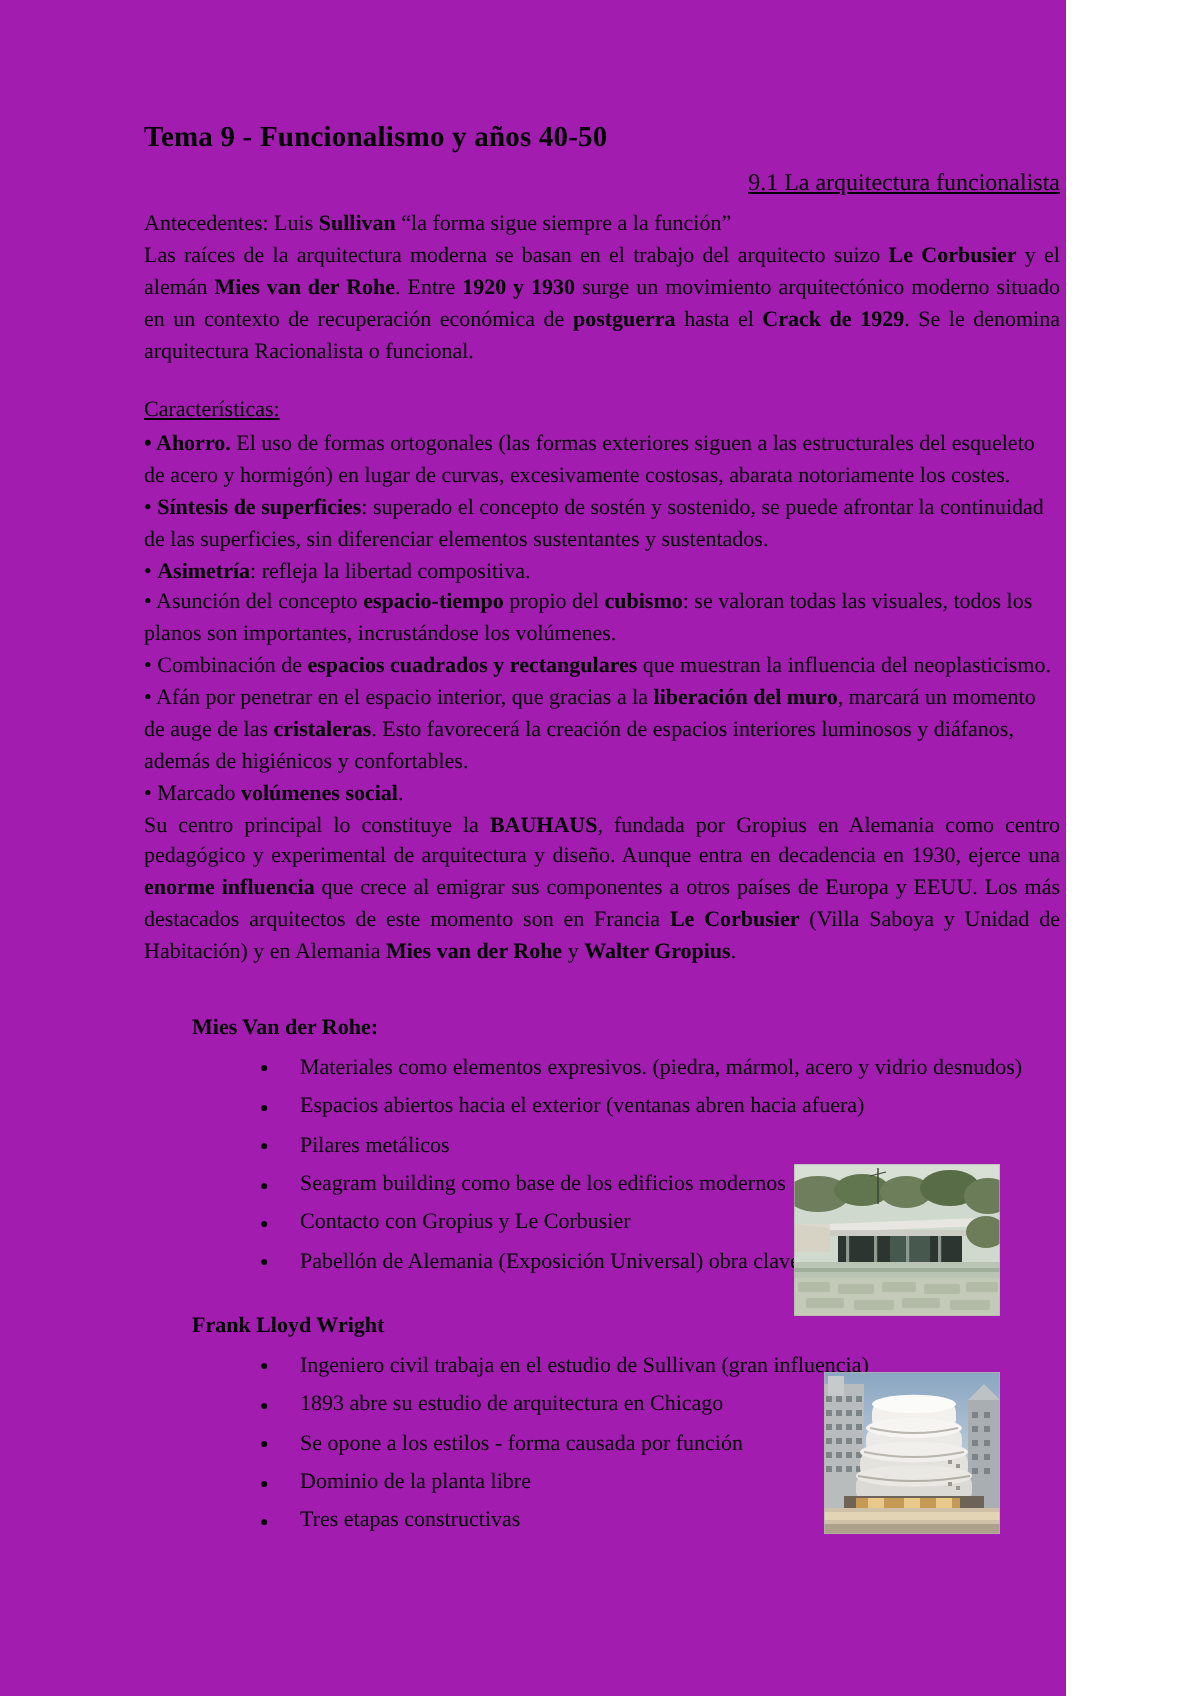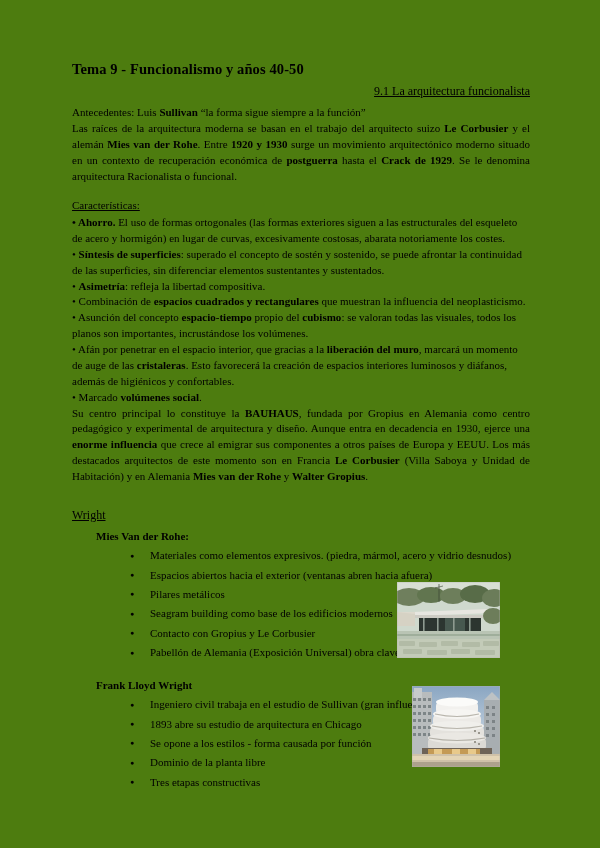--- a/index.html
+++ b/index.html
@@ -11,23 +11,23 @@
     width: 600px;
     height: 848px;
     position: relative;
     font-family: "Liberation Serif", "DejaVu Serif", serif;
     color: #000000;
     overflow: hidden;
   }
   .page {
     position: absolute;
     left: 0; top: 0;
-    width: 600px;
+    width: 533px;
     height: 848px;
-    background: #4d7c0f;
+    background: #a21caf;
     padding: 0;
     box-sizing: border-box;
   }
   .content {
     position: absolute;
     left: 72px;
     top: 60px;
     width: 458px;
   }
   h1.doc-title {
@@ -140,31 +140,30 @@
     <p class="para"><span>Las raíces de la arquitectura moderna se basan en el trabajo del arquitecto suizo </span><b>Le Corbusier</b><span> y el alemán </span><b>Mies van der Rohe</b><span>. Entre </span><b>1920 y 1930</b><span> surge un movimiento arquitectónico moderno situado en un contexto de recuperación económica de </span><b>postguerra</b><span> hasta el </span><b>Crack de 1929</b><span>. Se le denomina arquitectura Racionalista o funcional.</span></p>
 
     <div class="spacer-md"></div>
 
     <p class="para-nojust"><span class="underline">Características:</span></p>
 
     <div class="charlist">
       <p><b><span>• </span></b><b>Ahorro.</b><span> El uso de formas ortogonales (las formas exteriores siguen a las estructurales del esqueleto de acero y hormigón) en lugar de curvas, excesivamente costosas, abarata notoriamente los costes.</span></p>
       <p><span>• </span><b>Síntesis de superficies</b><span>: superado el concepto de sostén y sostenido, se puede afrontar la continuidad de las superficies, sin diferenciar elementos sustentantes y sustentados.</span></p>
       <p><span>• </span><b>Asimetría</b><span>: refleja la libertad compositiva.</span></p>
+      <p><span>• Asunción del concepto </span><b>espacio-tiempo</b><span> propio del </span><b>cubismo</b><span>: se valoran todas las visuales, todos los planos son importantes, incrustándose los volúmenes.</span></p>
       <p><span>• Combinación de </span><b>espacios cuadrados y rectangulares</b><span> que muestran la influencia del neoplasticismo.</span></p>
-      <p><span>• Asunción del concepto </span><b>espacio-tiempo</b><span> propio del </span><b>cubismo</b><span>: se valoran todas las visuales, todos los planos son importantes, incrustándose los volúmenes.</span></p>
       <p><span>• Afán por penetrar en el espacio interior, que gracias a la </span><b>liberación del muro</b><span>, marcará un momento de auge de las </span><b>cristaleras</b><span>. Esto favorecerá la creación de espacios interiores luminosos y diáfanos, además de higiénicos y confortables.</span></p>
       <p><span>• Marcado </span><b>volúmenes social</b><span>.</span></p>
     </div>
 
     <p class="para"><span>Su centro principal lo constituye la </span><b>BAUHAUS</b><span>, fundada por Gropius en Alemania como centro pedagógico y experimental de arquitectura y diseño. Aunque entra en decadencia en 1930, ejerce una </span><b>enorme influencia</b><span> que crece al emigrar sus componentes a otros países de Europa y EEUU. Los más destacados arquitectos de este momento son en Francia </span><b>Le Corbusier</b><span> (Villa Saboya y Unidad de Habitación) y en Alemania </span><b>Mies van der Rohe</b><span> y </span><b>Walter Gropius</b><span>.</span></p>
 
     <div class="spacer-lg"></div>
 
-    <h2 class="sub-title-2" style="text-align-last:left;">Wright</h2>
 
     <div class="person-block">
       <p class="person-name">Mies Van der Rohe:</p>
       <ul class="bullets">
         <li>Materiales como elementos expresivos. (piedra, mármol, acero y vidrio desnudos)</li>
         <li>Espacios abiertos hacia el exterior (ventanas abren hacia afuera)</li>
         <li>Pilares metálicos</li>
         <li>Seagram building como base de los edificios modernos</li>
         <li>Contacto con Gropius y Le Corbusier</li>
         <li>Pabellón de Alemania (Exposición Universal) obra clave</li>

